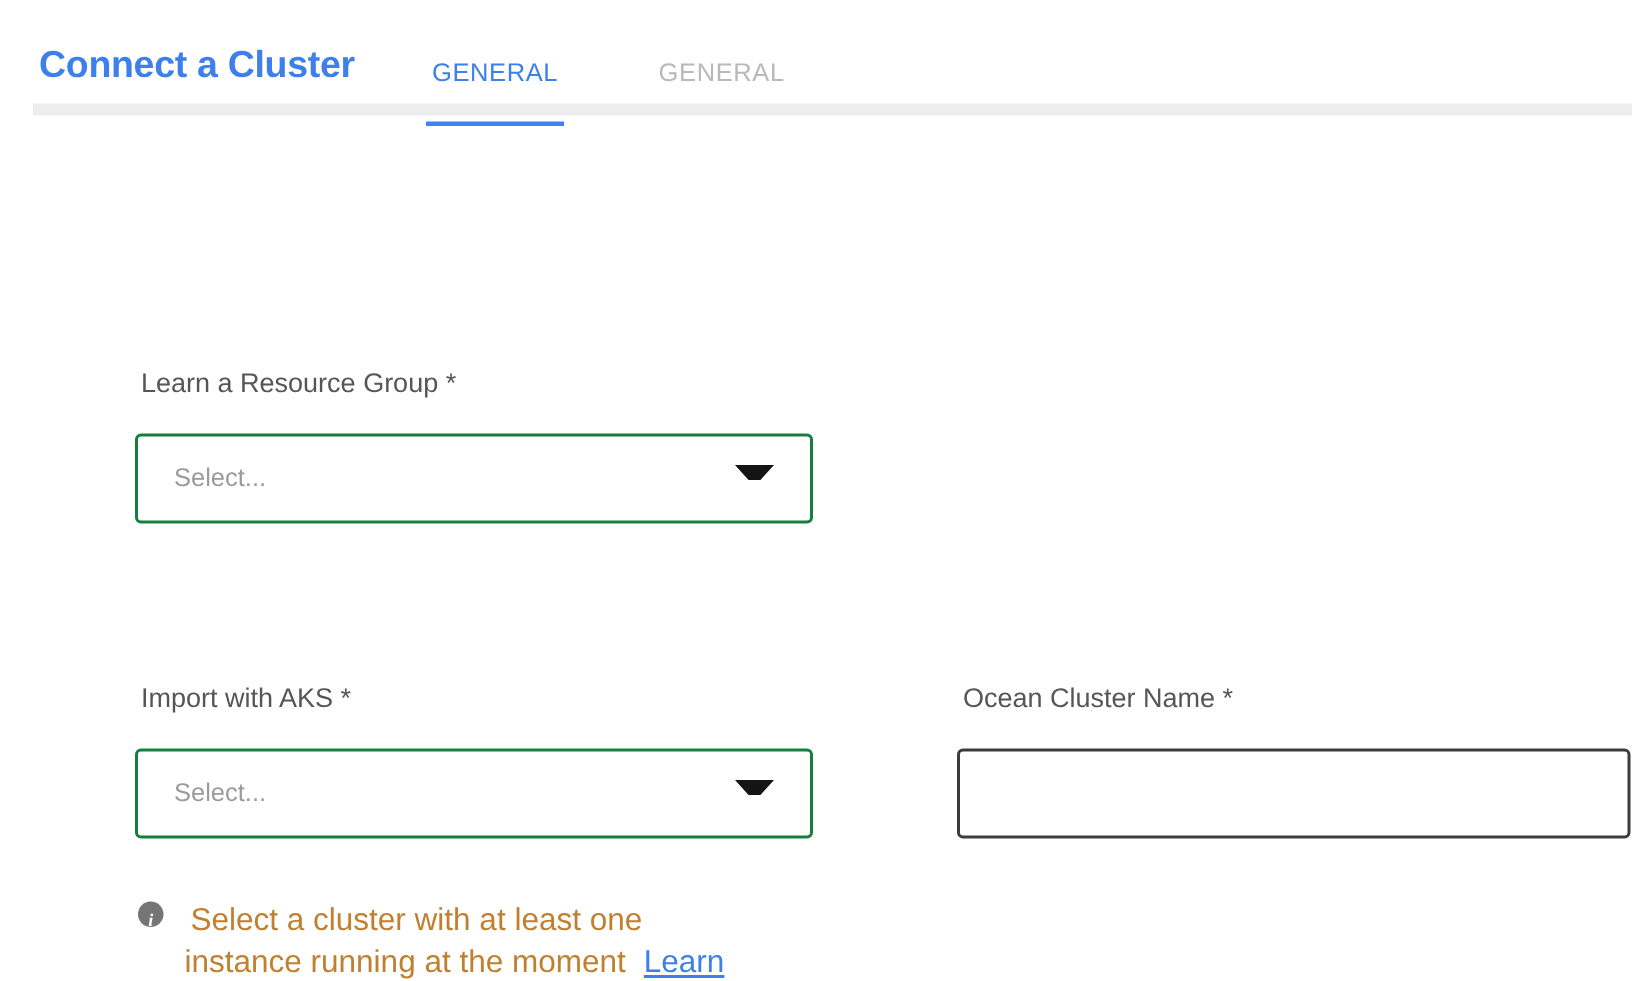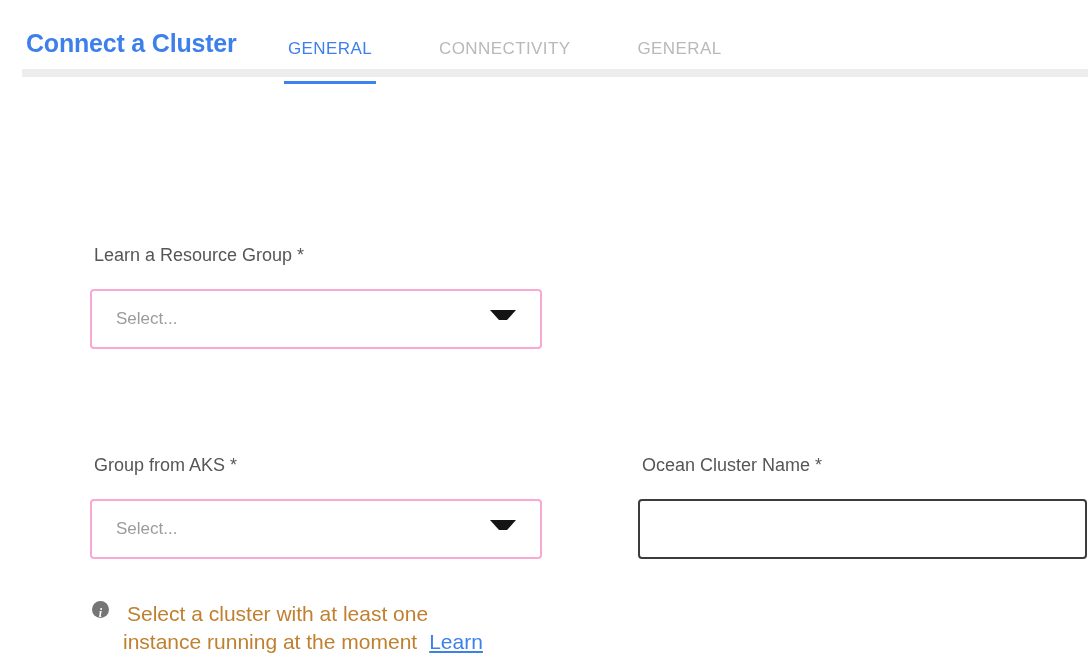--- a/index.html
+++ b/index.html
@@ -46,21 +46,21 @@
   
   .field { position: absolute; }
   .field-label {
     display: block;
     font-size: 18px; color: #565656;
     margin-bottom: 19px;
     white-space: nowrap;
   }
   .select-box {
     width: 452px; height: 60px;
-    border: 2px solid #f9a8d4; border-radius: 4px;
+    border: 2px solid #15803d; border-radius: 4px;
     background: #fff;
     display: flex; align-items: center;
     padding: 0 24px 0 20px;
     cursor: pointer;
   }
   .select-placeholder {
     font-size: 17px; color: #9b9b9b;
   }
   .caret-down {
     margin-left: auto;
@@ -112,36 +112,35 @@
 </style>
 </head>
 <body>
 
 <div class="page">
 
   <div class="header">
     <h1 class="page-title">Connect a Cluster</h1>
     <nav class="tabs">
       <div class="tab active">GENERAL</div>
-      <div class="tab">CONNECTIVITY</div>
       <div class="tab">GENERAL</div>
     </nav>
     <div class="header-rule"></div>
   </div>
 
   <div class="field field-rg">
     <span class="field-label">Learn a Resource Group *</span>
     <div class="select-box">
       <span class="select-placeholder">Select...</span>
       <span class="caret-down"></span>
     </div>
   </div>
 
   <div class="field field-aks">
-    <span class="field-label">Group from AKS *</span>
+    <span class="field-label">Import with AKS *</span>
     <div class="select-box">
       <span class="select-placeholder">Select...</span>
       <span class="caret-down"></span>
     </div>
   </div>
 
   <div class="field field-name">
     <span class="field-label">Ocean Cluster Name *</span>
     <input class="text-input" type="text" value="" style="">
   </div>

